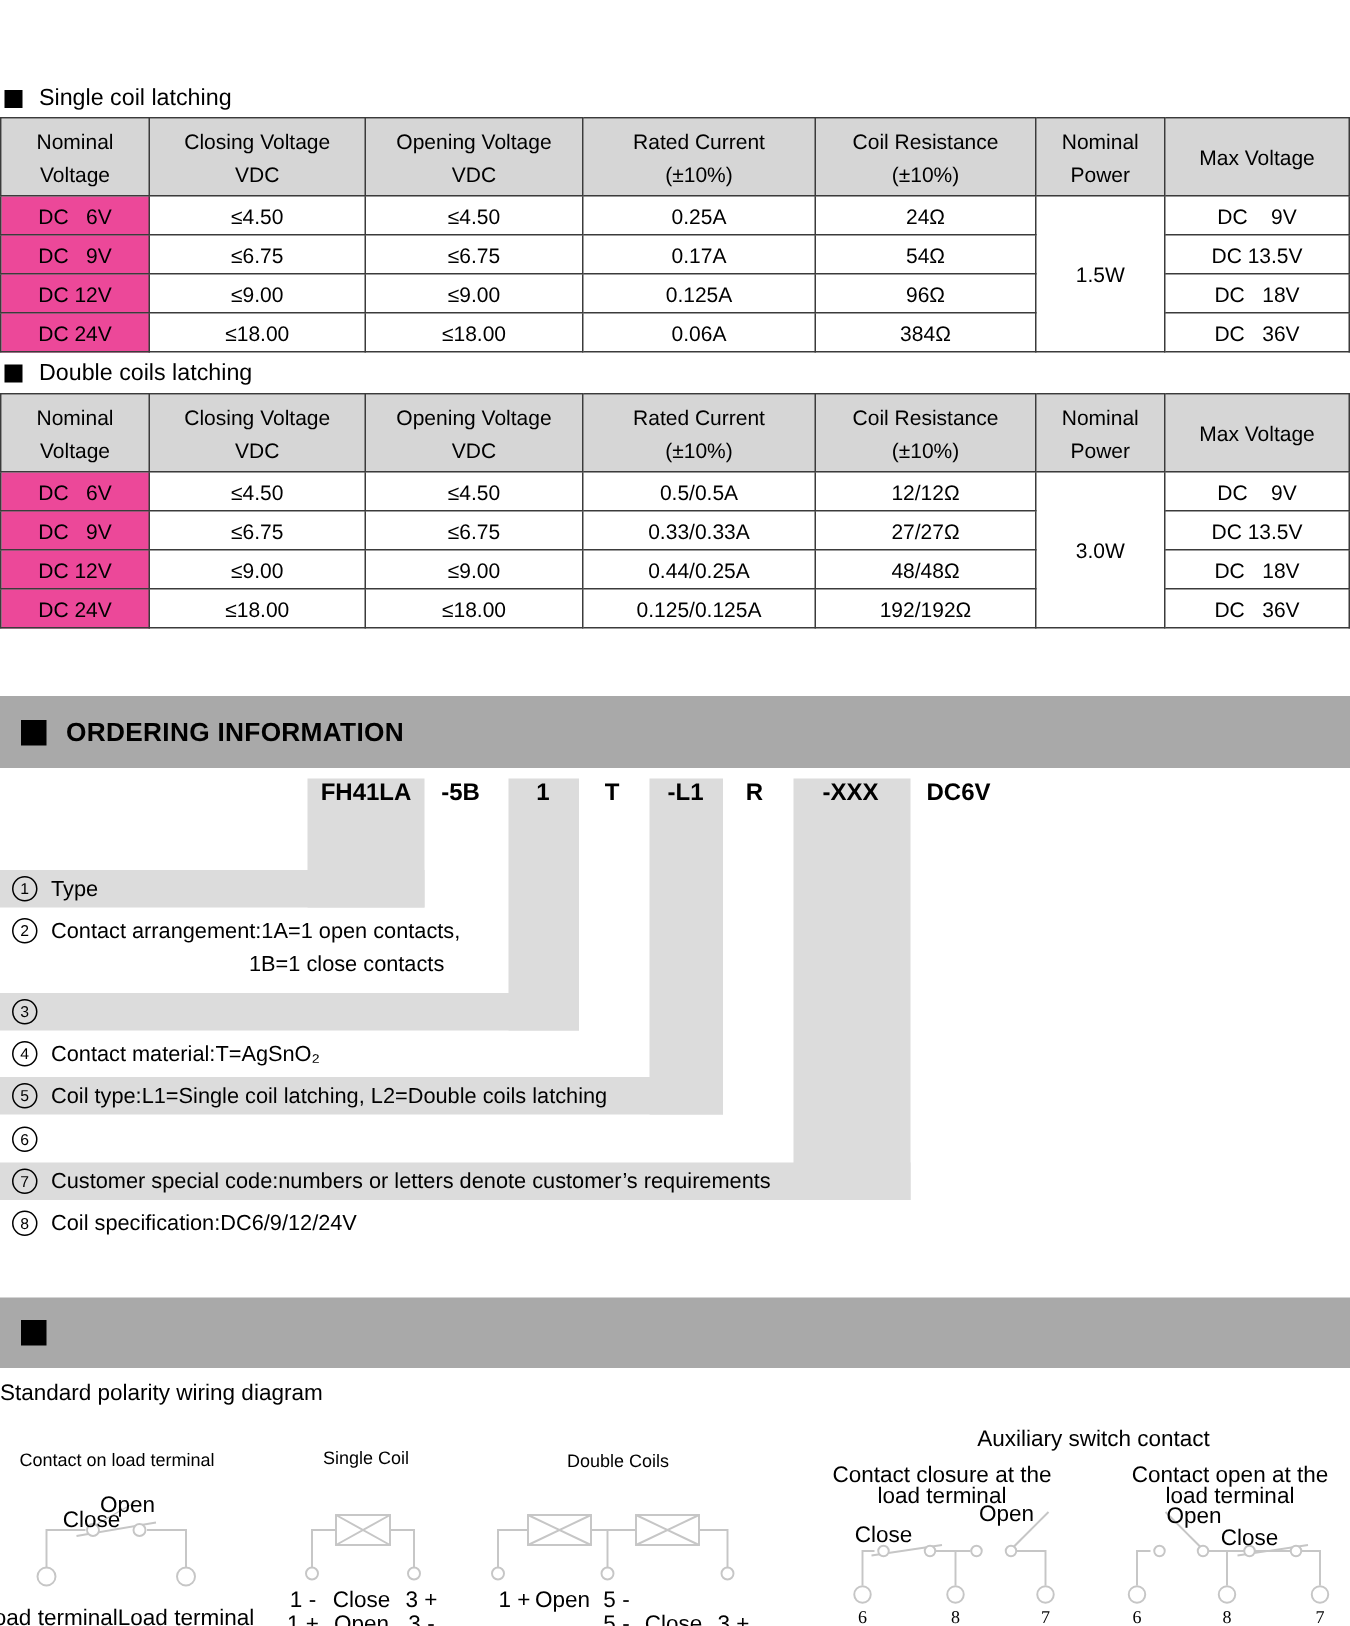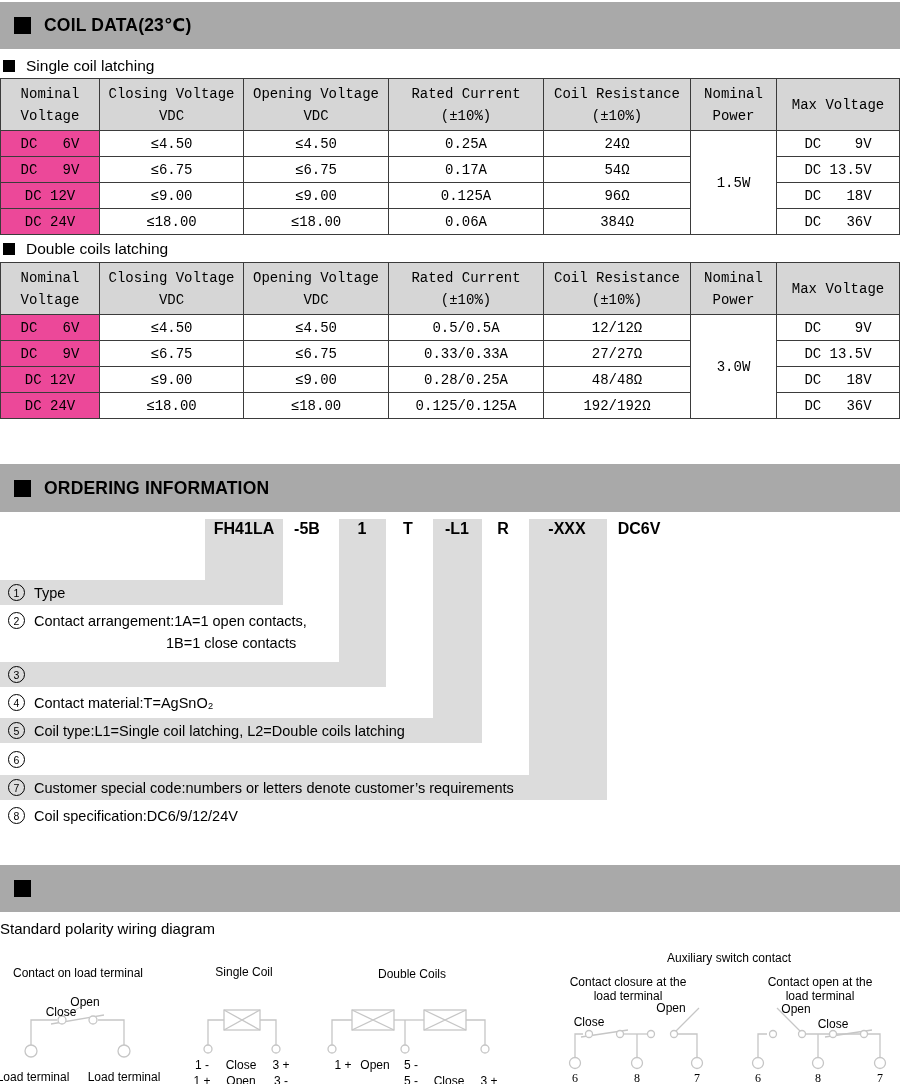--- a/index.html
+++ b/index.html
@@ -15,21 +15,21 @@
   }
   .secbar .sq { width:17px; height:17px; background:#000; flex:none; }
   .secbar .t { font-size:17.5px; font-weight:bold; letter-spacing:0.2px; }
   
   .subhead { position:absolute; left:3px; display:flex; align-items:center; gap:11px; }
   .subhead .sq { width:12px; height:12px; background:#000; flex:none; }
   .subhead .t { font-size:15.5px; }
   
   table.coil {
     position:absolute; left:0; border-collapse:collapse; table-layout:fixed;
-    font-size:14px; width:899px;font-family:Liberation Mono, monospace;
+    font-size:14px; width:899px;
   }
   .coil th, .coil td { border:1.4px solid #3b3b3b; text-align:center; vertical-align:middle; padding:0; }
   .coil th { background:#d6d6d6; font-weight:normal; height:51px; line-height:22px; }
   .coil td { height:25px; background:#fff; }
   .coil td.gray { background:#ec4899; }
   .coil .pre { white-space:pre; }
   
   .ordwrap { position:absolute; left:0; top:495px; width:900px; height:345px; }
   .gcol { position:absolute; background:#dcdcdc; }
   .codelbl { position:absolute; top:25px; transform:translateX(-50%); font-size:16px; font-weight:bold; white-space:nowrap; }
@@ -37,33 +37,29 @@
   .orow.gray { background:#dcdcdc; }
   .cnum {
     display:inline-flex; width:15px; height:15px; border:1px solid #000; border-radius:50%;
     align-items:center; justify-content:center; font-size:10.5px; margin:0 9px 0 8px; flex:none;
   }
   .oline2 { position:absolute; font-size:14.5px; white-space:nowrap; }
   
   .wirsub { position:absolute; left:0; font-size:15px; }
   .diag { position:absolute; left:0; top:945px; width:900px; height:139px; }
   .diag svg { position:absolute; left:0; top:0; }
-  .dlab { position:absolute; transform:translateX(-50%); font-size:12px; white-space:nowrap; }
+  .dlab { position:absolute; transform:translateX(-50%); font-size:15px; white-space:nowrap; }
   .dlab.title { font-size:12px; }
   .dlab.num { font-family:"Liberation Serif","DejaVu Serif",serif; font-size:12px; }
 </style>
 </head>
 <body>
 
 <div class="page">
 
-  <div class="secbar" style="top:2px">
-    <div class="sq"></div>
-    <div class="t">COIL DATA(23℃)</div>
-  </div>
 
   <div class="subhead" style="top:57px">
     <div class="sq"></div>
     <div class="t">Single coil latching</div>
   </div>
   <table class="coil" style="top:78px">
       <colgroup>
         <col style="width: 99px;">
         <col style="width: 144px;">
         <col style="width: 145px;">
@@ -196,21 +192,21 @@
           <td>≤6.75</td>
           <td>≤6.75</td>
           <td>0.33/0.33A</td>
           <td>27/27Ω</td>
           <td class="pre">DC 13.5V</td>
         </tr>
         <tr>
           <td class="gray pre">DC 12V</td>
           <td>≤9.00</td>
           <td>≤9.00</td>
-          <td>0.28/0.25A</td>
+          <td>0.44/0.25A</td>
           <td>48/48Ω</td>
           <td class="pre">DC   18V</td>
         </tr>
         <tr>
           <td class="gray pre">DC 24V</td>
           <td>≤18.00</td>
           <td>≤18.00</td>
           <td>0.125/0.125A</td>
           <td>192/192Ω</td>
           <td class="pre">DC   36V</td>

